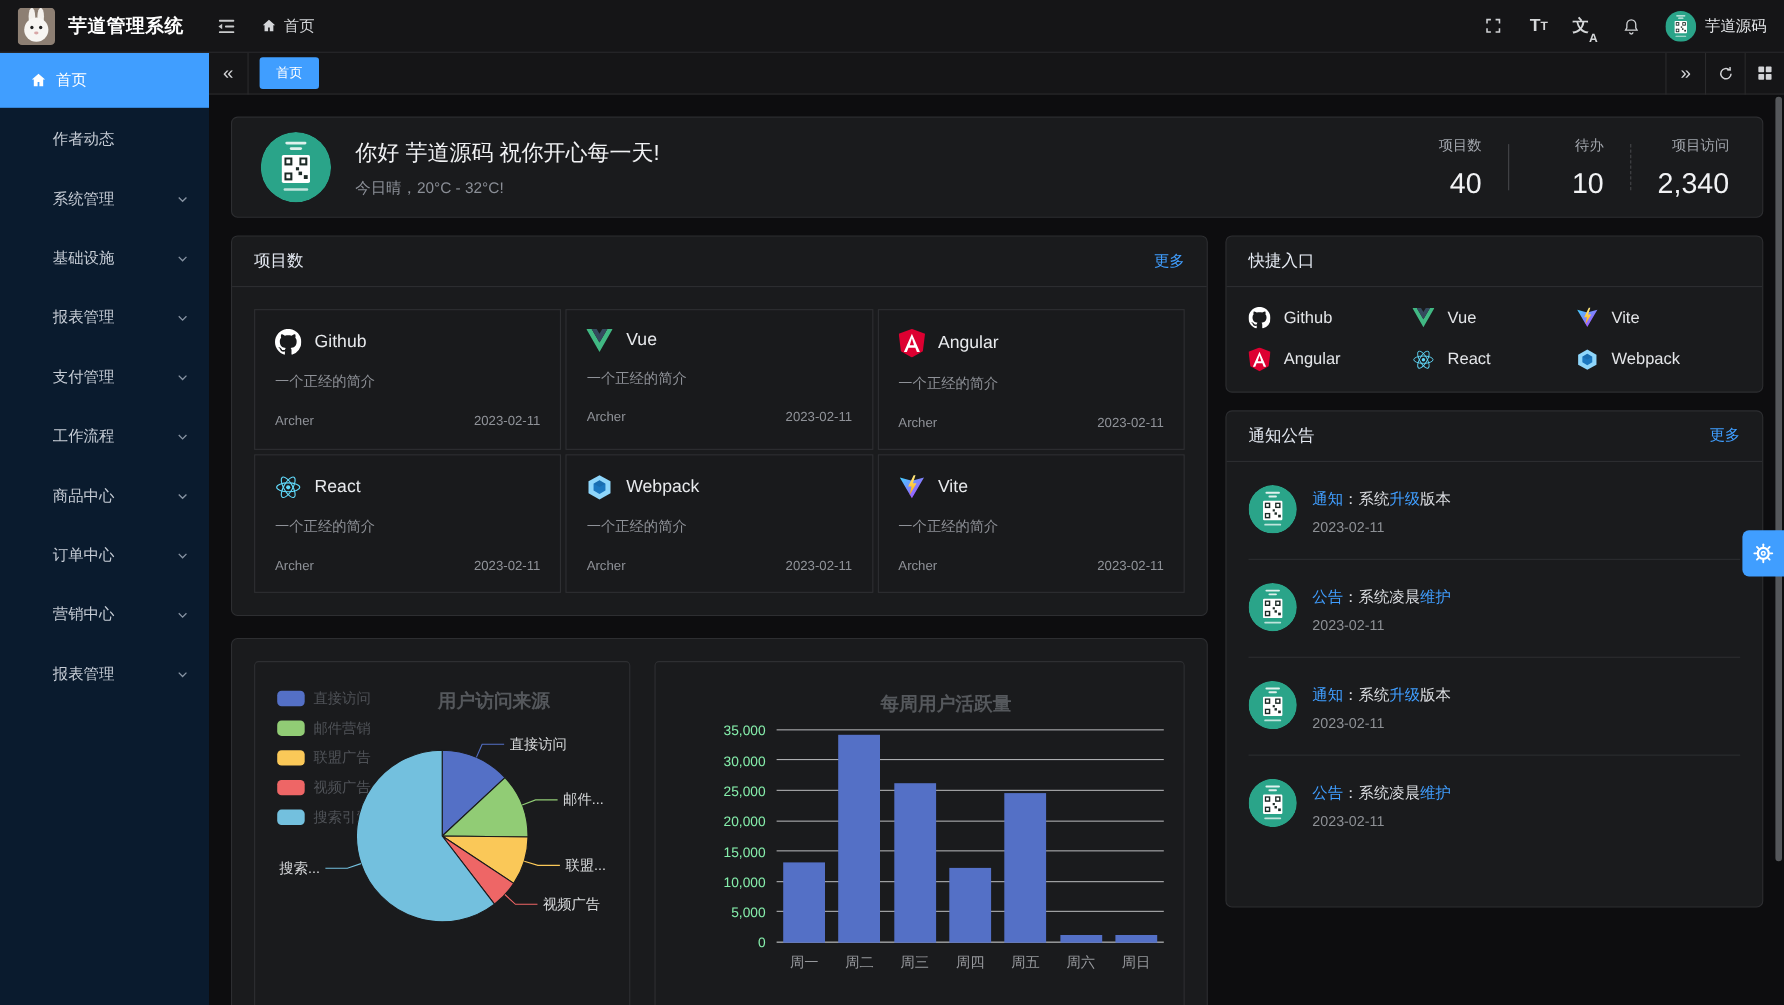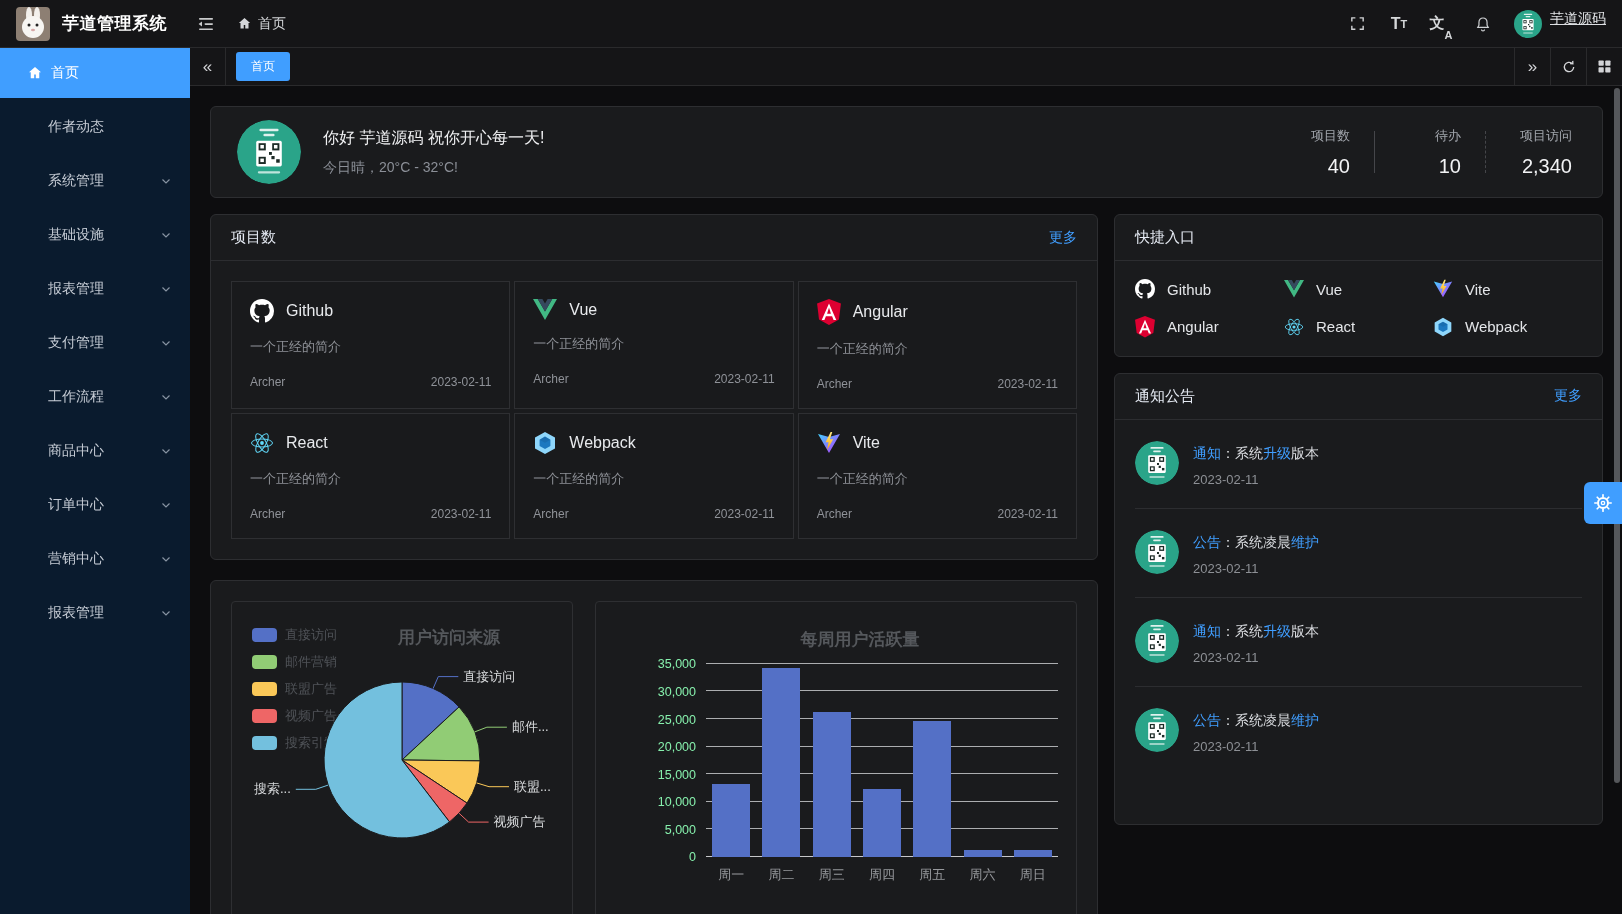--- a/index.html
+++ b/index.html
@@ -11,21 +11,21 @@
     border-bottom:1px solid #2a2a2c; display:flex; align-items:center; padding:0 16px; z-index:30; }
   .logo { width:34px; height:34px; border-radius:4px; overflow:hidden; flex:0 0 auto; }
   .app-title { color:#fff; font-size:17px; font-weight:bold; margin-left:12px; letter-spacing:.5px; }
   .fold-btn { margin-left:26px; width:26px; height:26px; display:flex; align-items:center; justify-content:center; cursor:pointer; }
   .breadcrumb { display:flex; align-items:center; gap:6px; margin-left:18px; color:#d4d6d9; font-size:14px; cursor:pointer; }
   .nav-right { margin-left:auto; display:flex; align-items:center; gap:8px; }
   .nav-icon-btn { width:34px; height:34px; display:flex; align-items:center; justify-content:center;
     color:#cfd1d4; cursor:pointer; font-size:15px; }
   .txt-icon { font-weight:bold; color:#d6d8da; letter-spacing:0; }
   .txt-icon .sm { font-size:11px; }
-  .nav-user { display:flex; gap:8px; margin-left:6px; cursor:pointer;text-decoration:underline; }
+  .nav-user { display:flex; align-items:center; gap:8px; margin-left:6px; cursor:pointer; }
   .nav-user .uname { color:#e3e5e8; font-size:14px; }
 
   
   .sidebar { position:absolute; left:0; top:48px; width:190px; height:866px; background:#0a1b2e; z-index:20; }
   .side-item { height:50px; margin-bottom:4px; display:flex; align-items:center; padding-left:48px;
     color:#c6ccd5; font-size:14px; position:relative; cursor:pointer; }
   .side-item.active { background:#409eff; color:#fff; padding-left:27px; }
   .side-item.active .mi { margin-right:8px; display:flex; }
   .side-item .chev { position:absolute; right:18px; top:50%; transform:translateY(-50%); color:#8793a2; display:flex; }
 
@@ -42,26 +42,26 @@
   .content { position:relative; height:828px; padding:20px 19px 0 20px; overflow:hidden; }
   .card { background:#1a1b1d; border:1px solid #2d2e31; border-radius:6px; }
   .card-header { height:46px; display:flex; align-items:center; justify-content:space-between;
     padding:0 20px; border-bottom:1px solid #2c2d30; font-size:15px; color:#e5eaf3; }
   .more-link { color:#409eff; font-size:14px; cursor:pointer; }
 
   
   .banner { height:92px; display:flex; align-items:center; padding:0 30px 0 26px; margin-bottom:16px; }
   .banner-avatar { width:64px; height:64px; border-radius:50%; overflow:hidden; flex:0 0 auto; }
   .banner-texts { margin-left:22px; }
-  .banner-title { font-size:16px; color:#f0f1f3; }
+  .banner-title { font-size:20px; color:#f0f1f3; }
   .banner-sub { font-size:14px; color:#8b8f97; margin-top:10px; }
   .banner-stats { margin-left:auto; display:flex; align-items:center; }
   .stat { text-align:right; min-width:62px; }
   .stat .lbl { font-size:13px; color:#a2a6ad; }
-  .stat .val { font-size:20px; color:#f2f3f5; margin-top:10px; }
+  .stat .val { font-size:26px; color:#f2f3f5; margin-top:10px; }
   .stat-div { width:0; height:42px; margin:0 24px; border-left:1px solid #45464a; }
   .stat-div.dashed { border-left-style:dashed; }
 
   .row { display:flex; gap:16px; }
   .left-col { width:888px; }
   .right-col { width:489px; }
 
   
   .projects-body { padding:20px; display:grid; grid-template-columns:repeat(3,1fr); gap:4px; }
   .project-card { border:1px solid #2e2f32; background:#191a1c; padding:17px 18px; cursor:pointer; }

